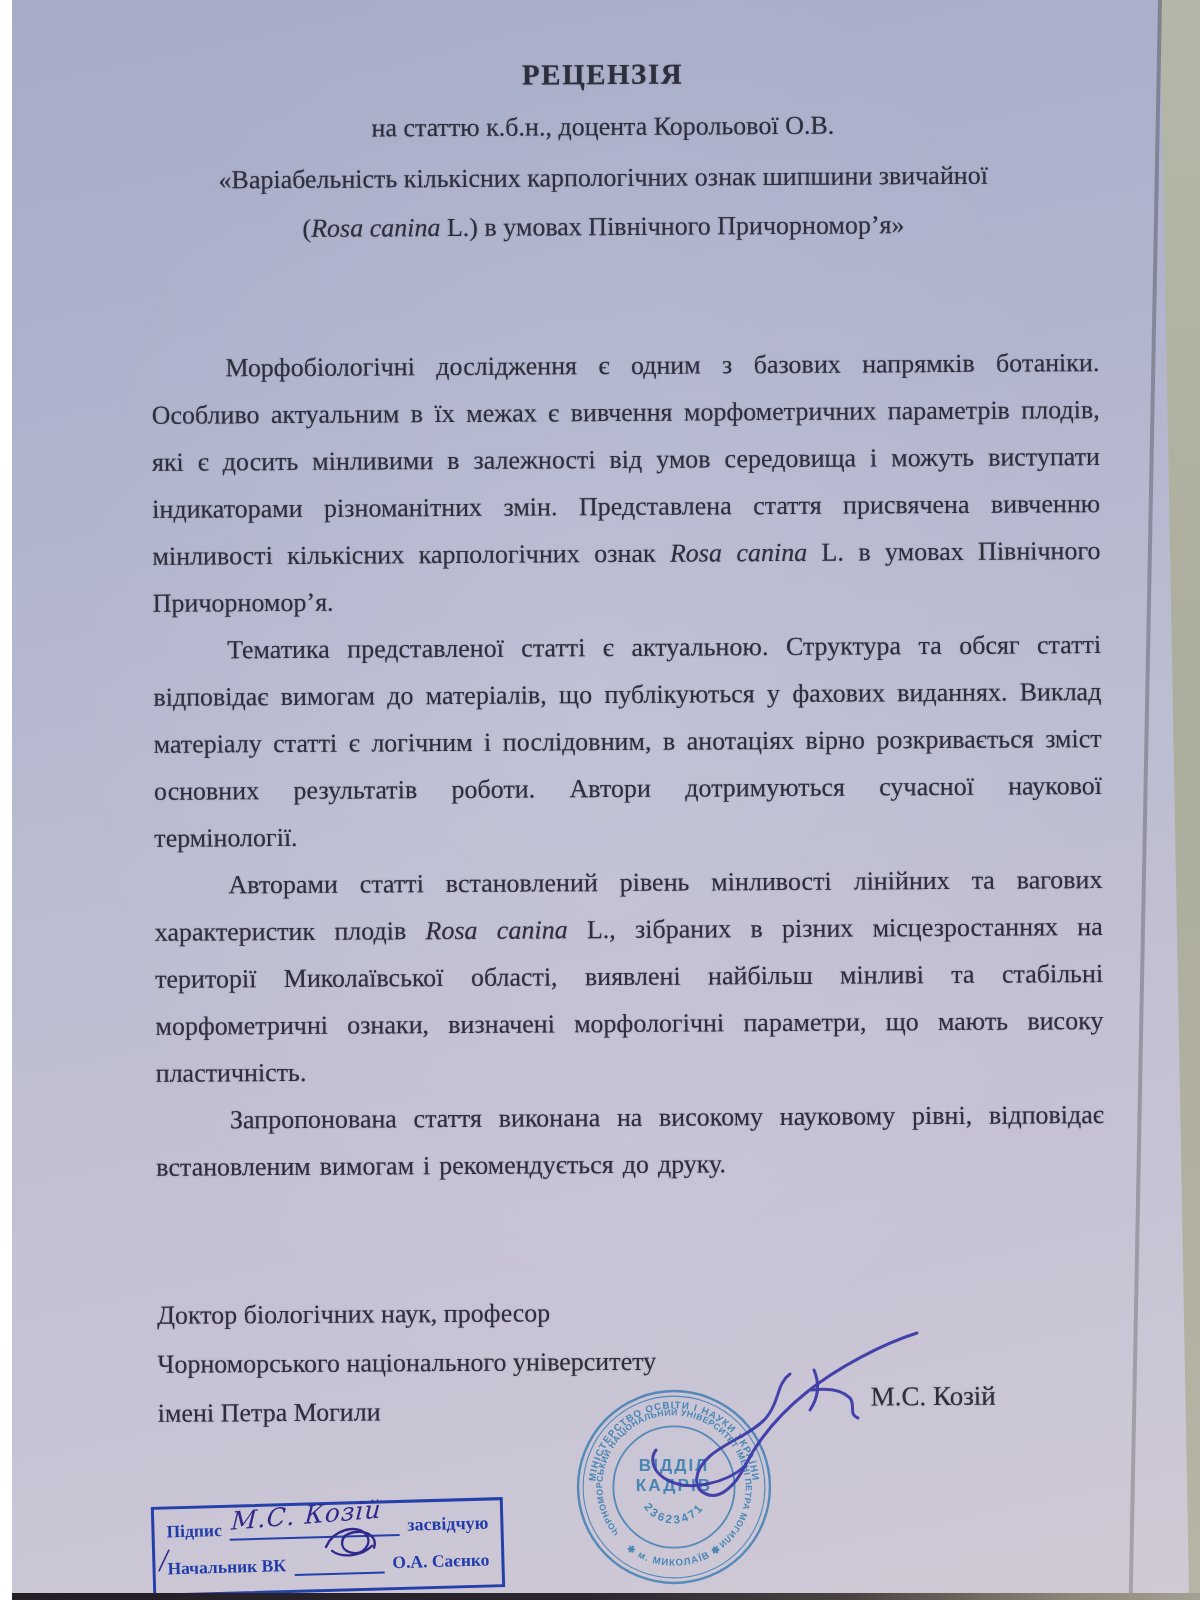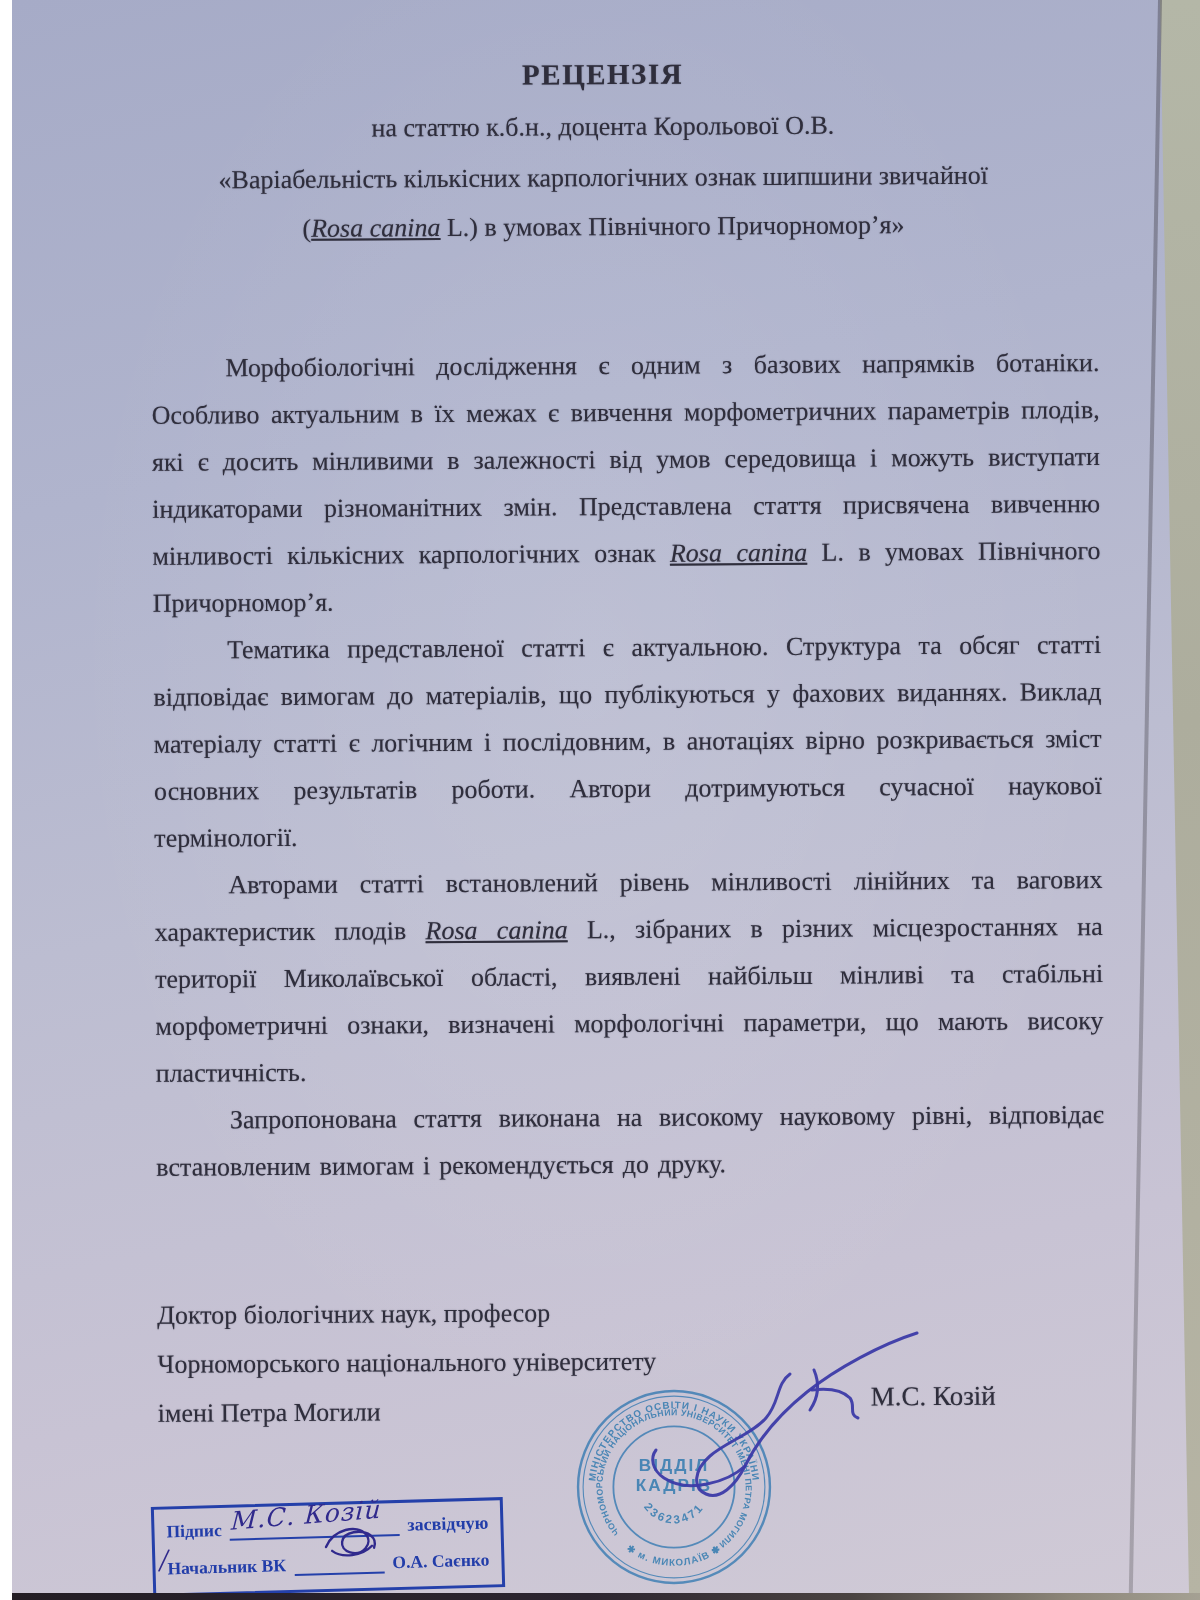--- a/index.html
+++ b/index.html
@@ -33,21 +33,21 @@
   .printed{text-shadow:0 0 1.2px rgba(46,45,64,.55);}
 
   .doc-title{
     position:absolute;top:58px;left:100px;width:990px;text-align:center;
     font-size:29px;font-weight:bold;letter-spacing:1.5px;
   }
   .hline{position:absolute;left:100px;width:990px;text-align:center;font-size:26px;}
   .h-sub{top:112px;}
   .h-art1{top:163px;}
   .h-art2{top:212px;}
-  .latin{font-style:italic;text-decoration:underline;}
+  .latin{font-style:italic;}
 
   .body-text{position:absolute;top:342px;left:142px;width:948px;}
   .para{
     margin:0;font-size:26px;line-height:47px;text-align:justify;
     text-indent:74px;word-spacing:2.5px;
   }
 
   .sig-block{position:absolute;top:1288px;left:142px;font-size:26px;line-height:49px;}
   .sig-name{position:absolute;top:1383px;left:855px;font-size:27px;}
 

